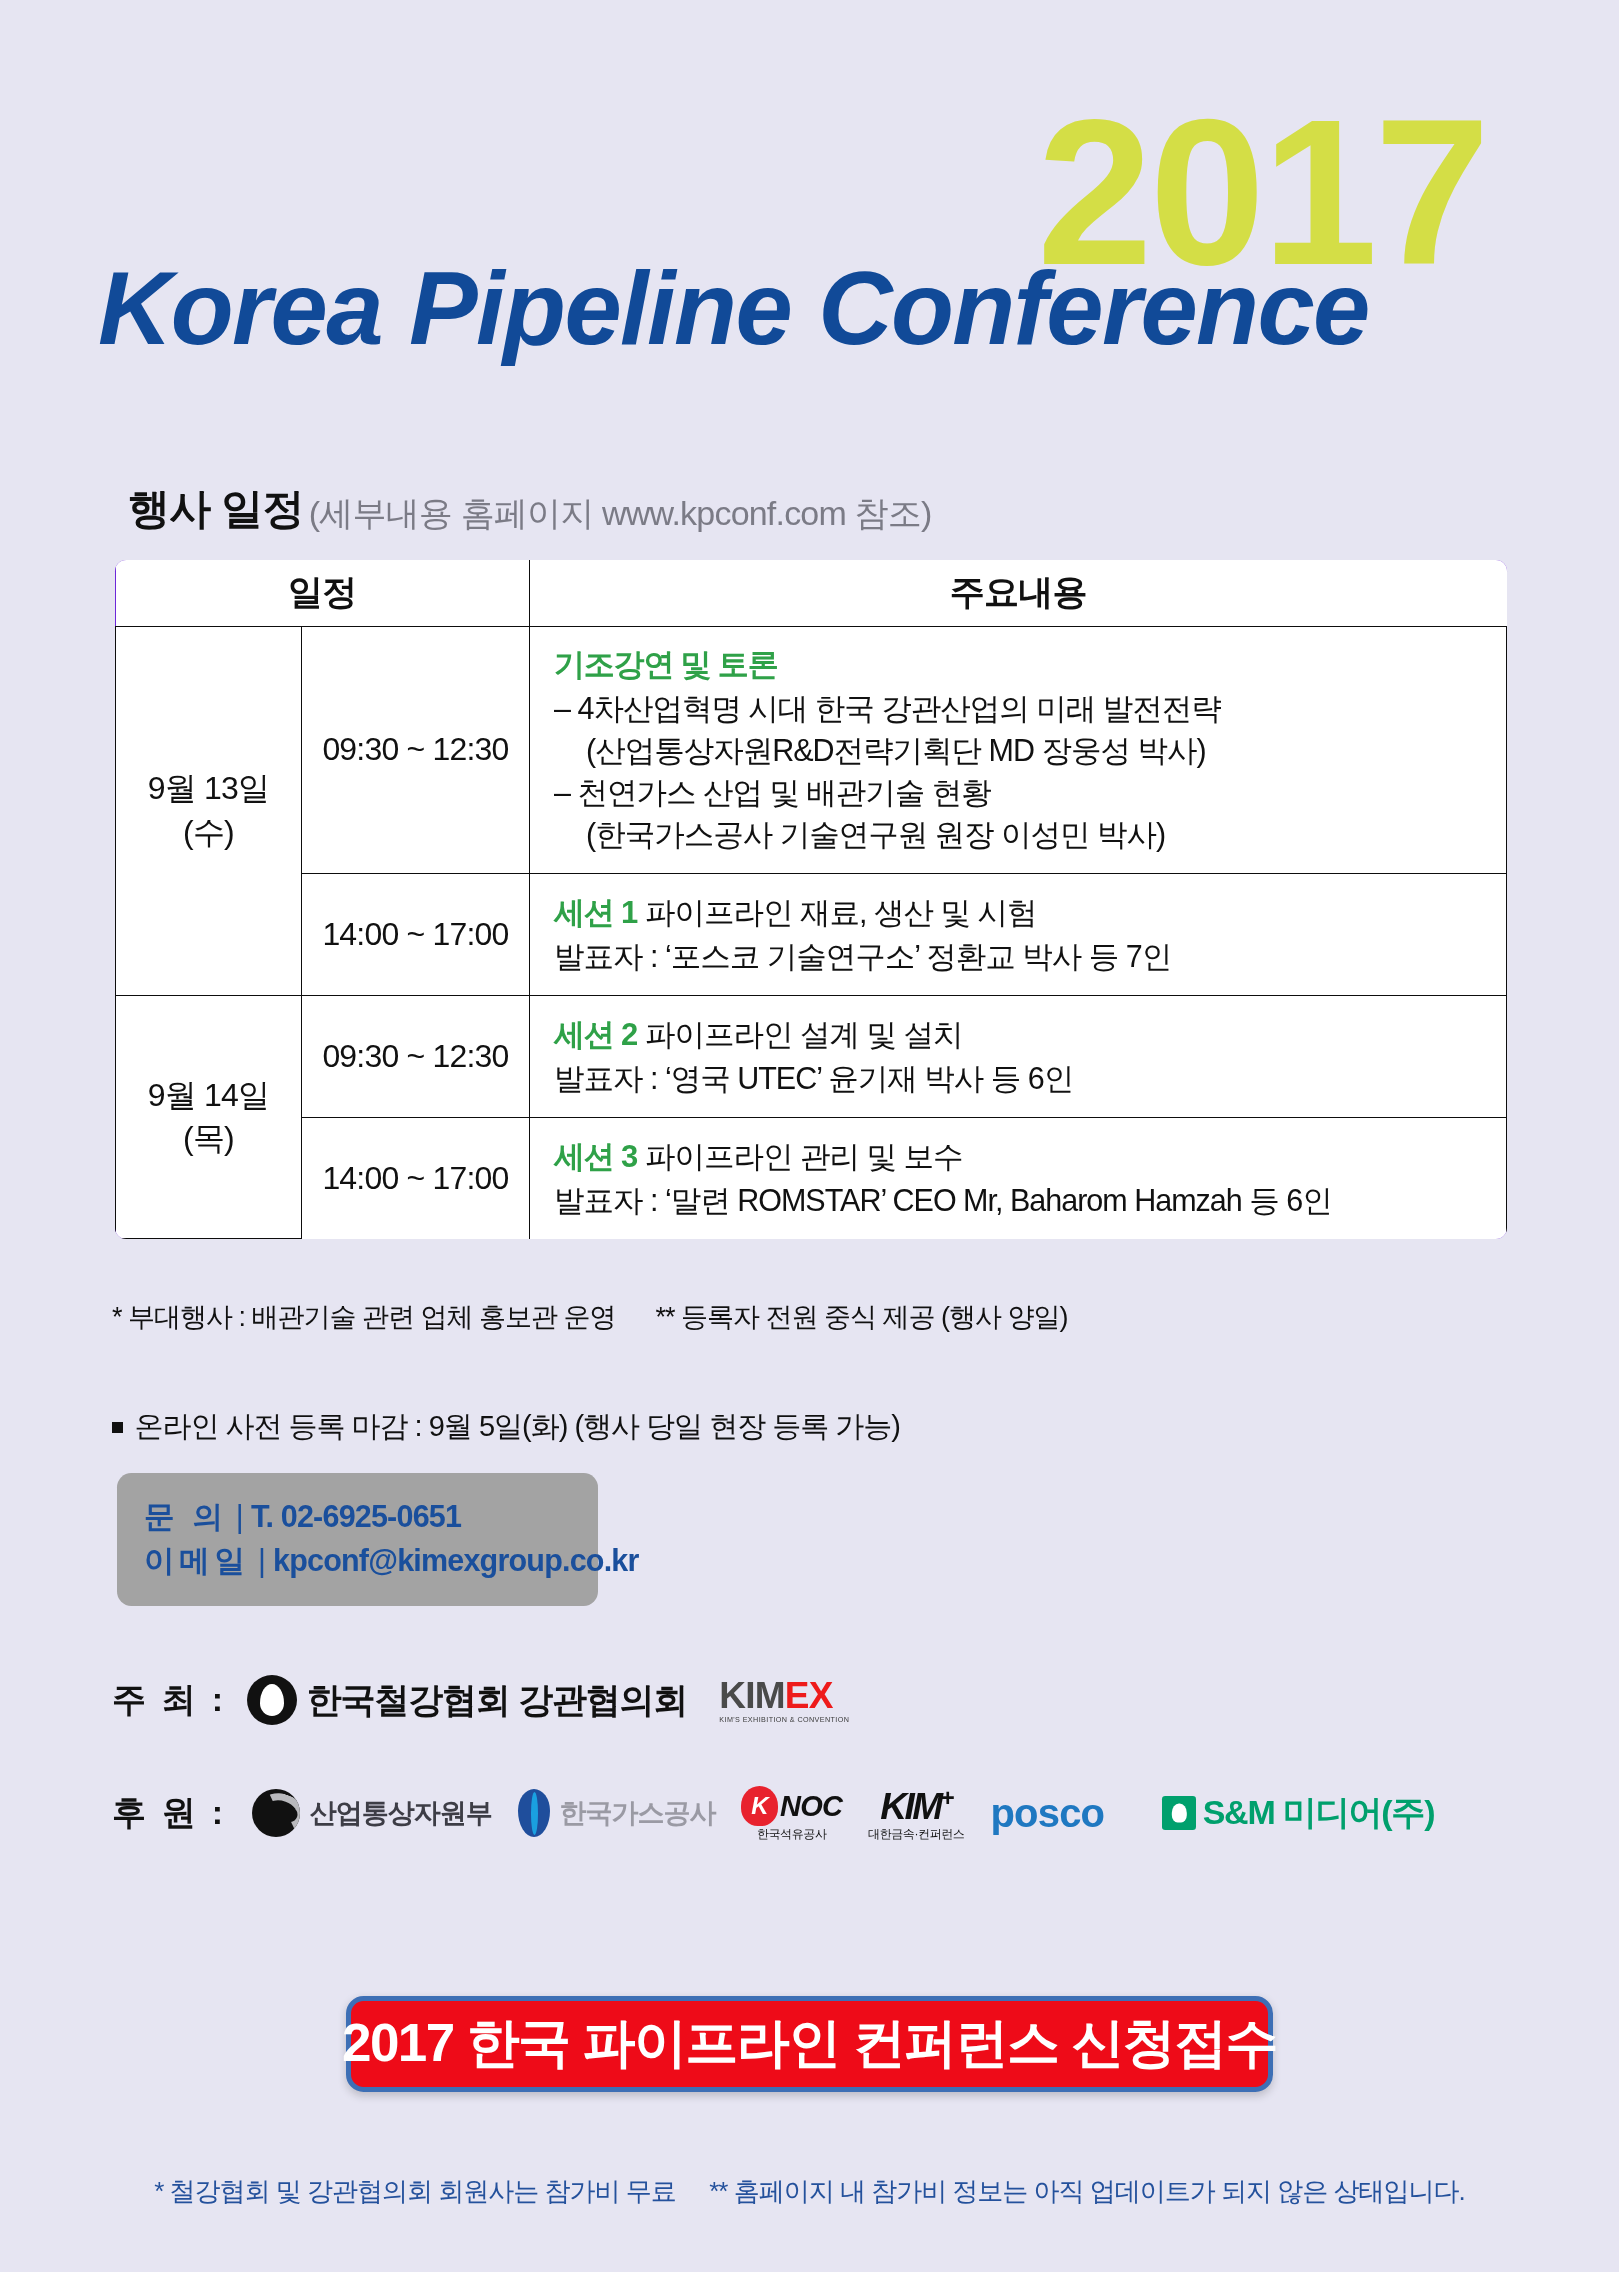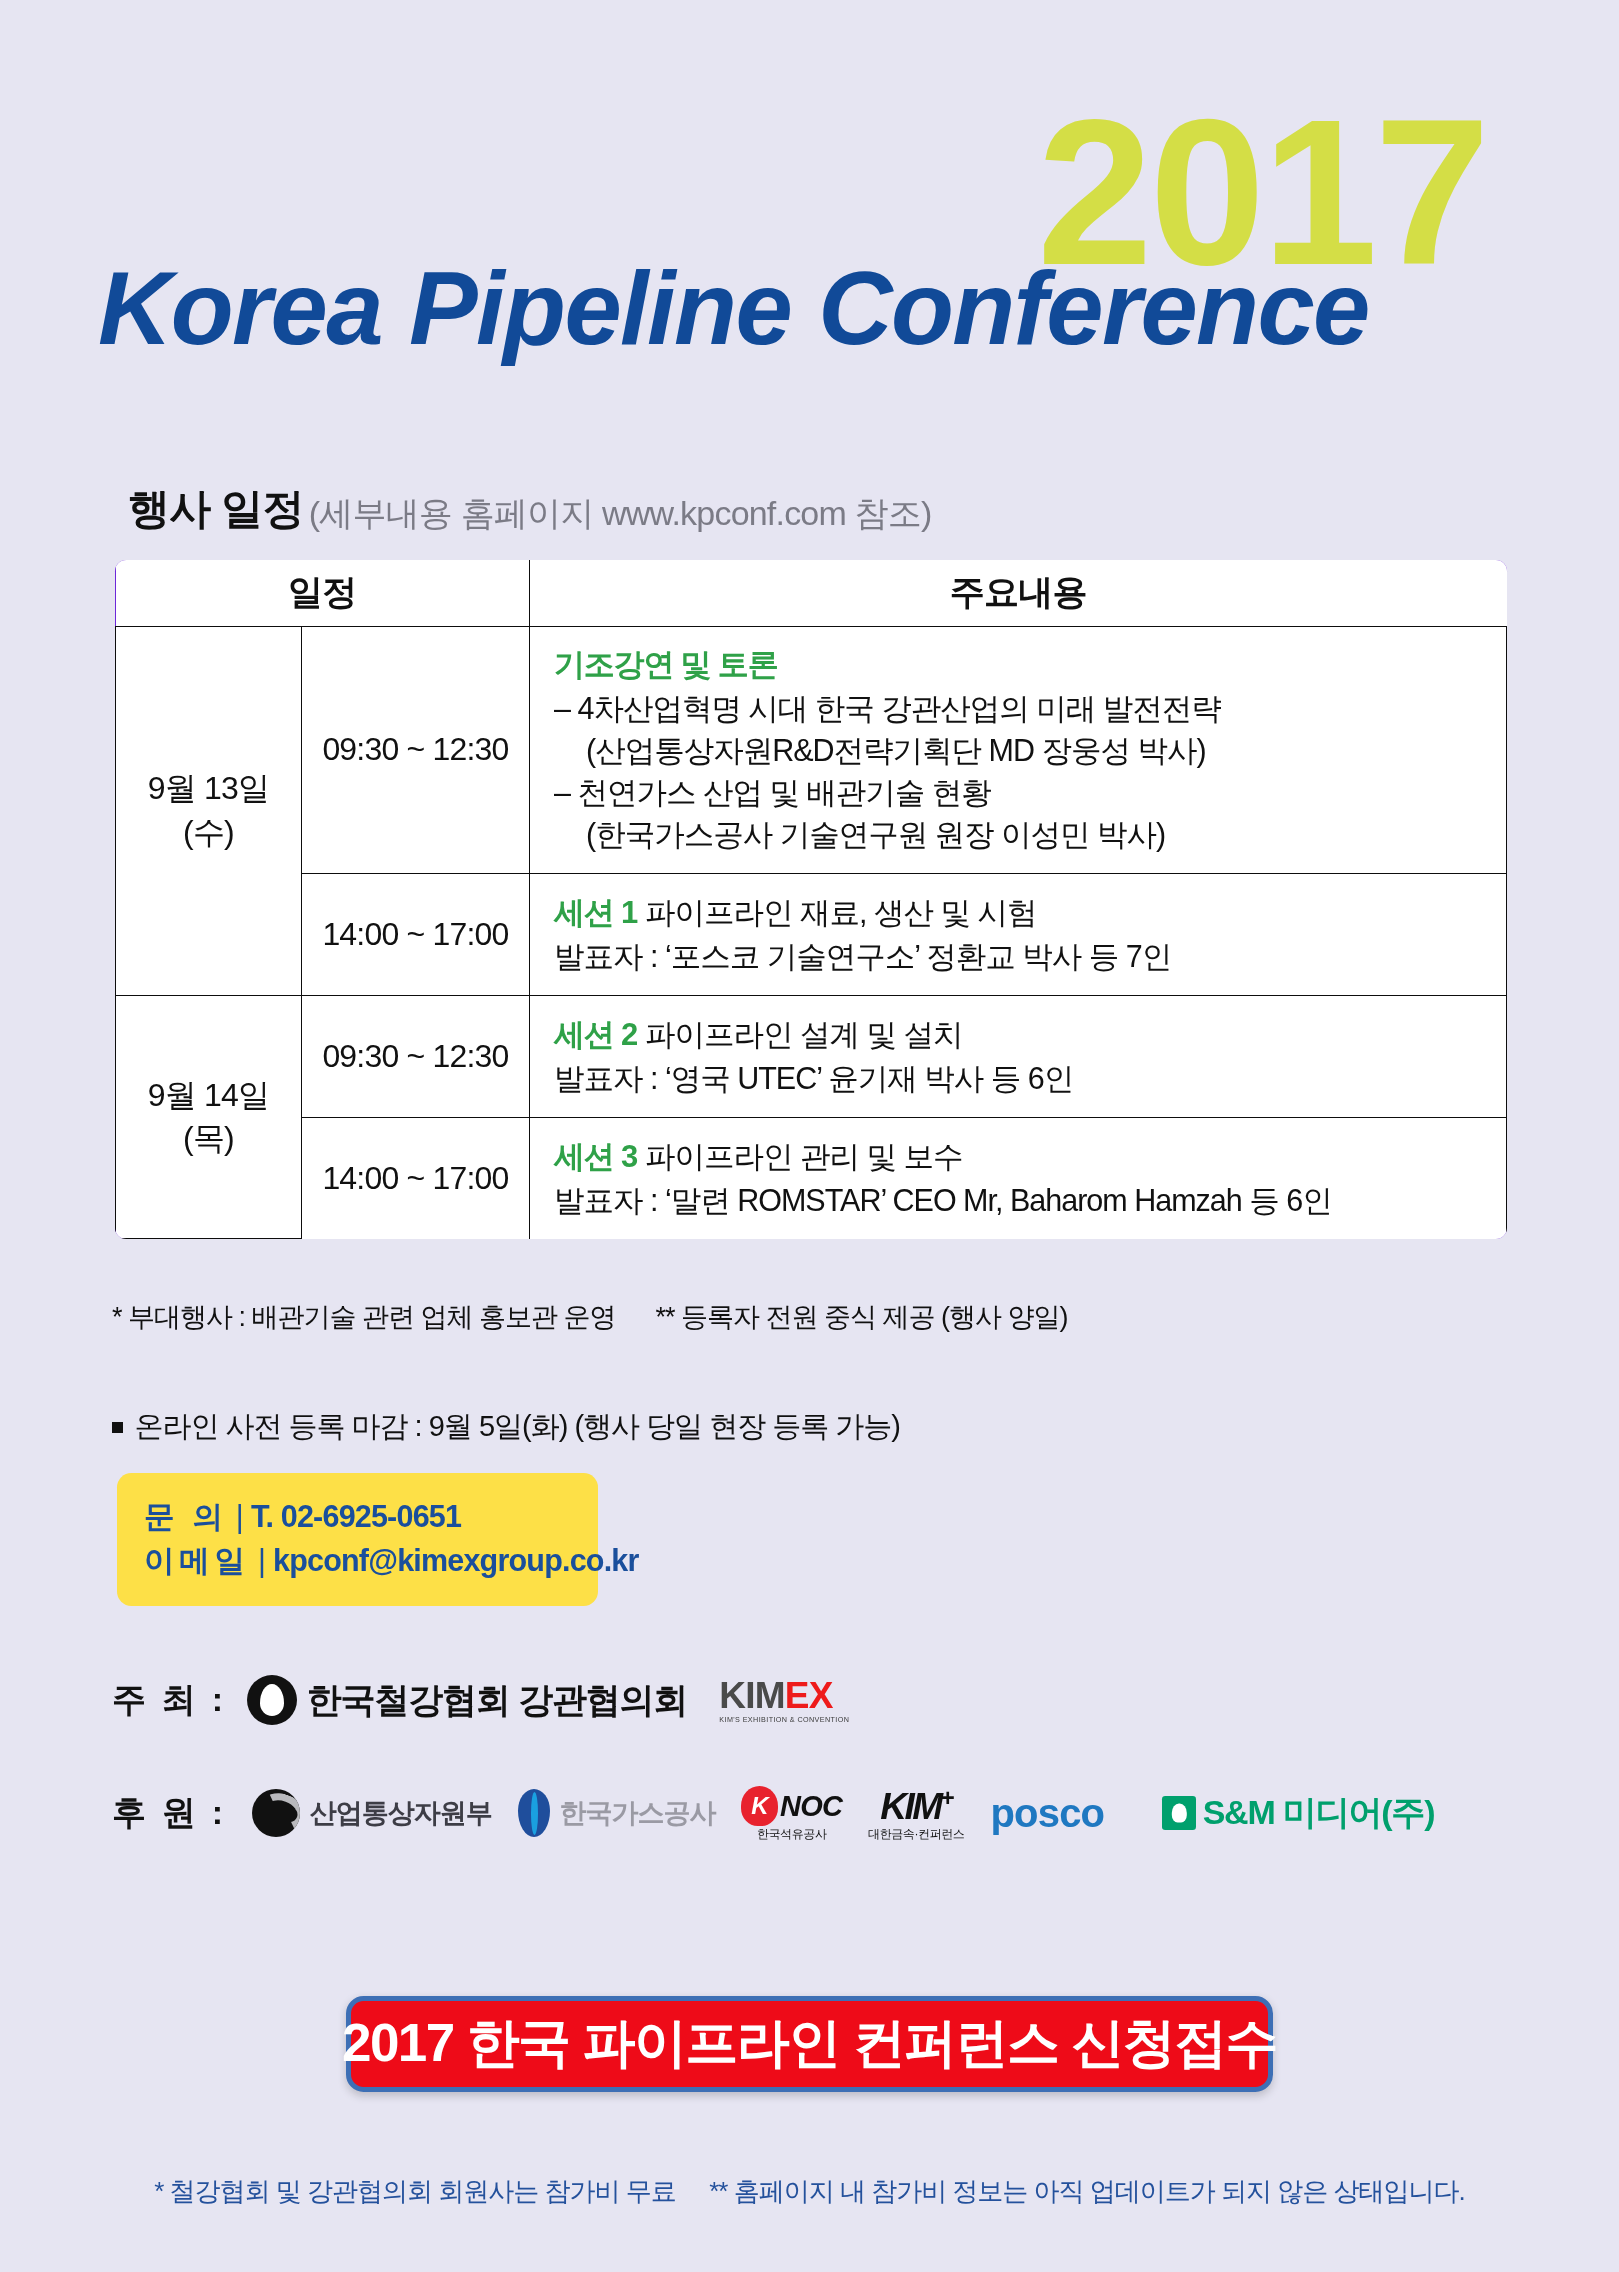--- a/index.html
+++ b/index.html
@@ -179,21 +179,21 @@
     vertical-align: 3.2px;
   }
 
   
   .contact {
     position: absolute;
     left: 117px;
     top: 1473px;
     width: 481px;
     padding: 21px 27px 24px 27px;
-    background: #fde047;
+    background: #a3a3a3;
     border-radius: 14.4px;
   }
   .contact-line {
     font-size: 30.5px;
     font-weight: 700;
     color: #1a4f9c;
     letter-spacing: -0.8px;
     line-height: 1.45;
     white-space: nowrap;
   }

